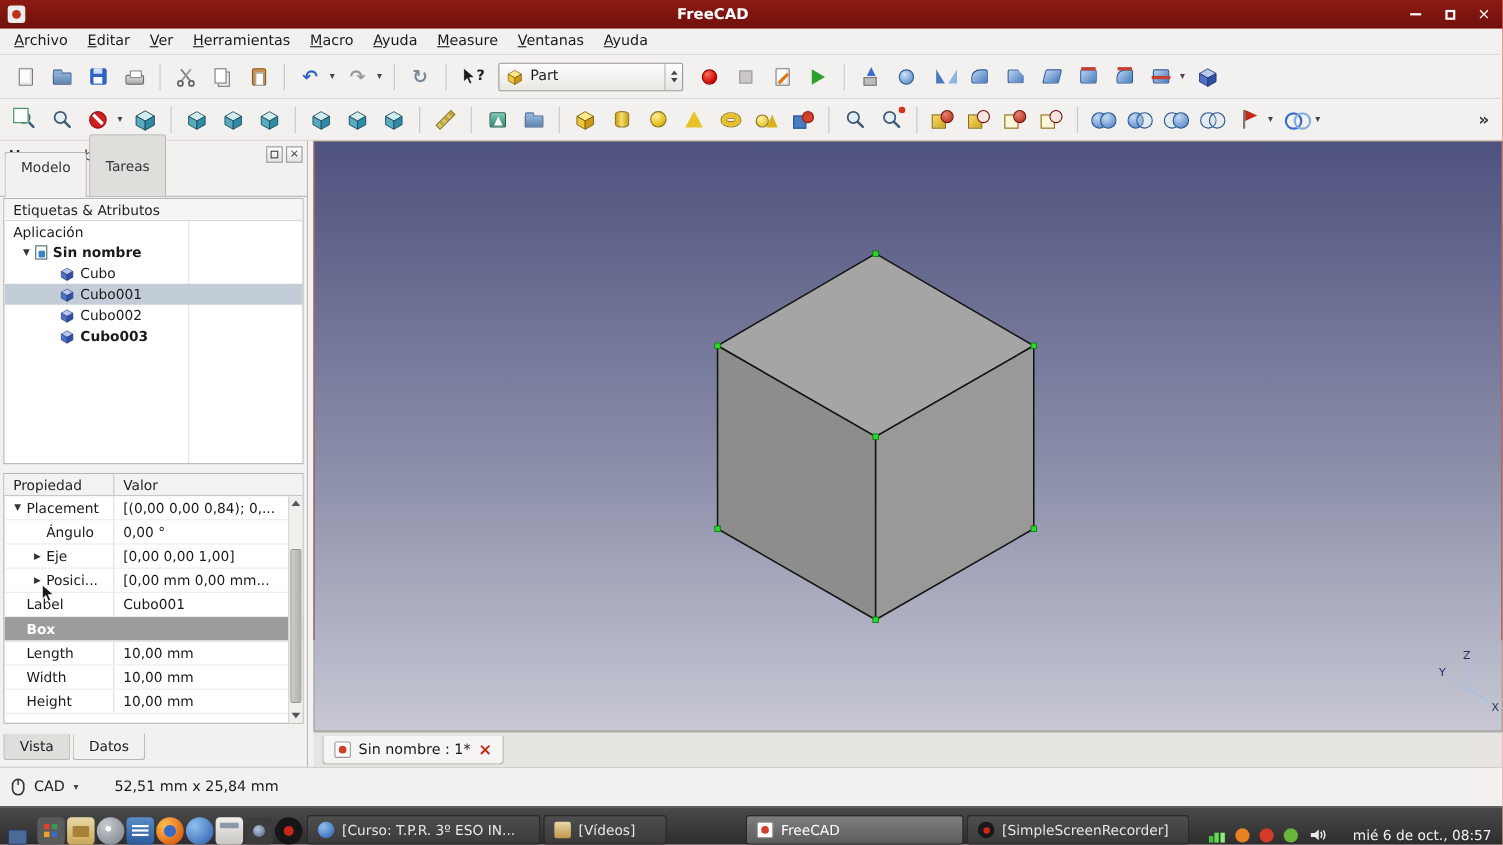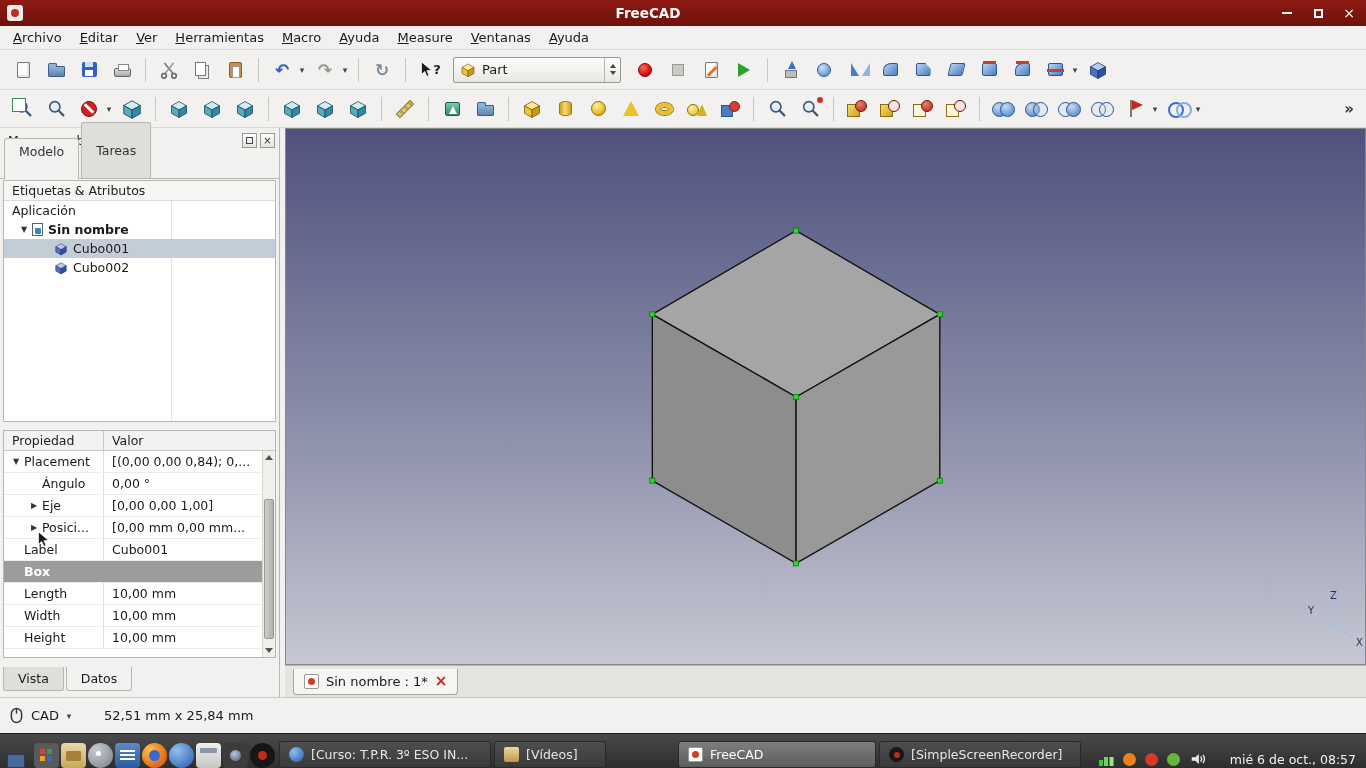--- a/index.html
+++ b/index.html
@@ -526,31 +526,43 @@
       <div class="tree-hdr">Etiquetas &amp; Atributos</div>
       <div class="tree-colline"></div>
       <div class="trow t-ind1">
         <span>Aplicación</span>
       </div>
       <div class="trow t-ind2">
         <span class="exp">▼</span>
         <i class="t-doc"></i>
         <span class="bold">Sin nombre</span>
       </div>
+      <div class="trow t-ind3">
+        <svg class="ic t-cube cube-blue" width="14" height="14">
+              <use href="#cube3d"></use>
+            </svg>
+        <span>Cubo</span>
+      </div>
       <div class="trow t-ind3 selected">
         <svg class="ic t-cube cube-blue" width="14" height="14">
               <use href="#cube3d"></use>
             </svg>
         <span>Cubo001</span>
       </div>
       <div class="trow t-ind3">
         <svg class="ic t-cube cube-blue" width="14" height="14">
               <use href="#cube3d"></use>
             </svg>
         <span>Cubo002</span>
+      </div>
+      <div class="trow t-ind3">
+        <svg class="ic t-cube cube-blue" width="14" height="14">
+              <use href="#cube3d"></use>
+            </svg>
+        <span class="bold">Cubo003</span>
       </div>
     </div>
 
     <div id="propbox">
       <div class="phdr">
         <span class="c1">Propiedad</span>
         <span class="c2">Valor</span>
       </div>
       <div class="prow">
         <div class="pname">

